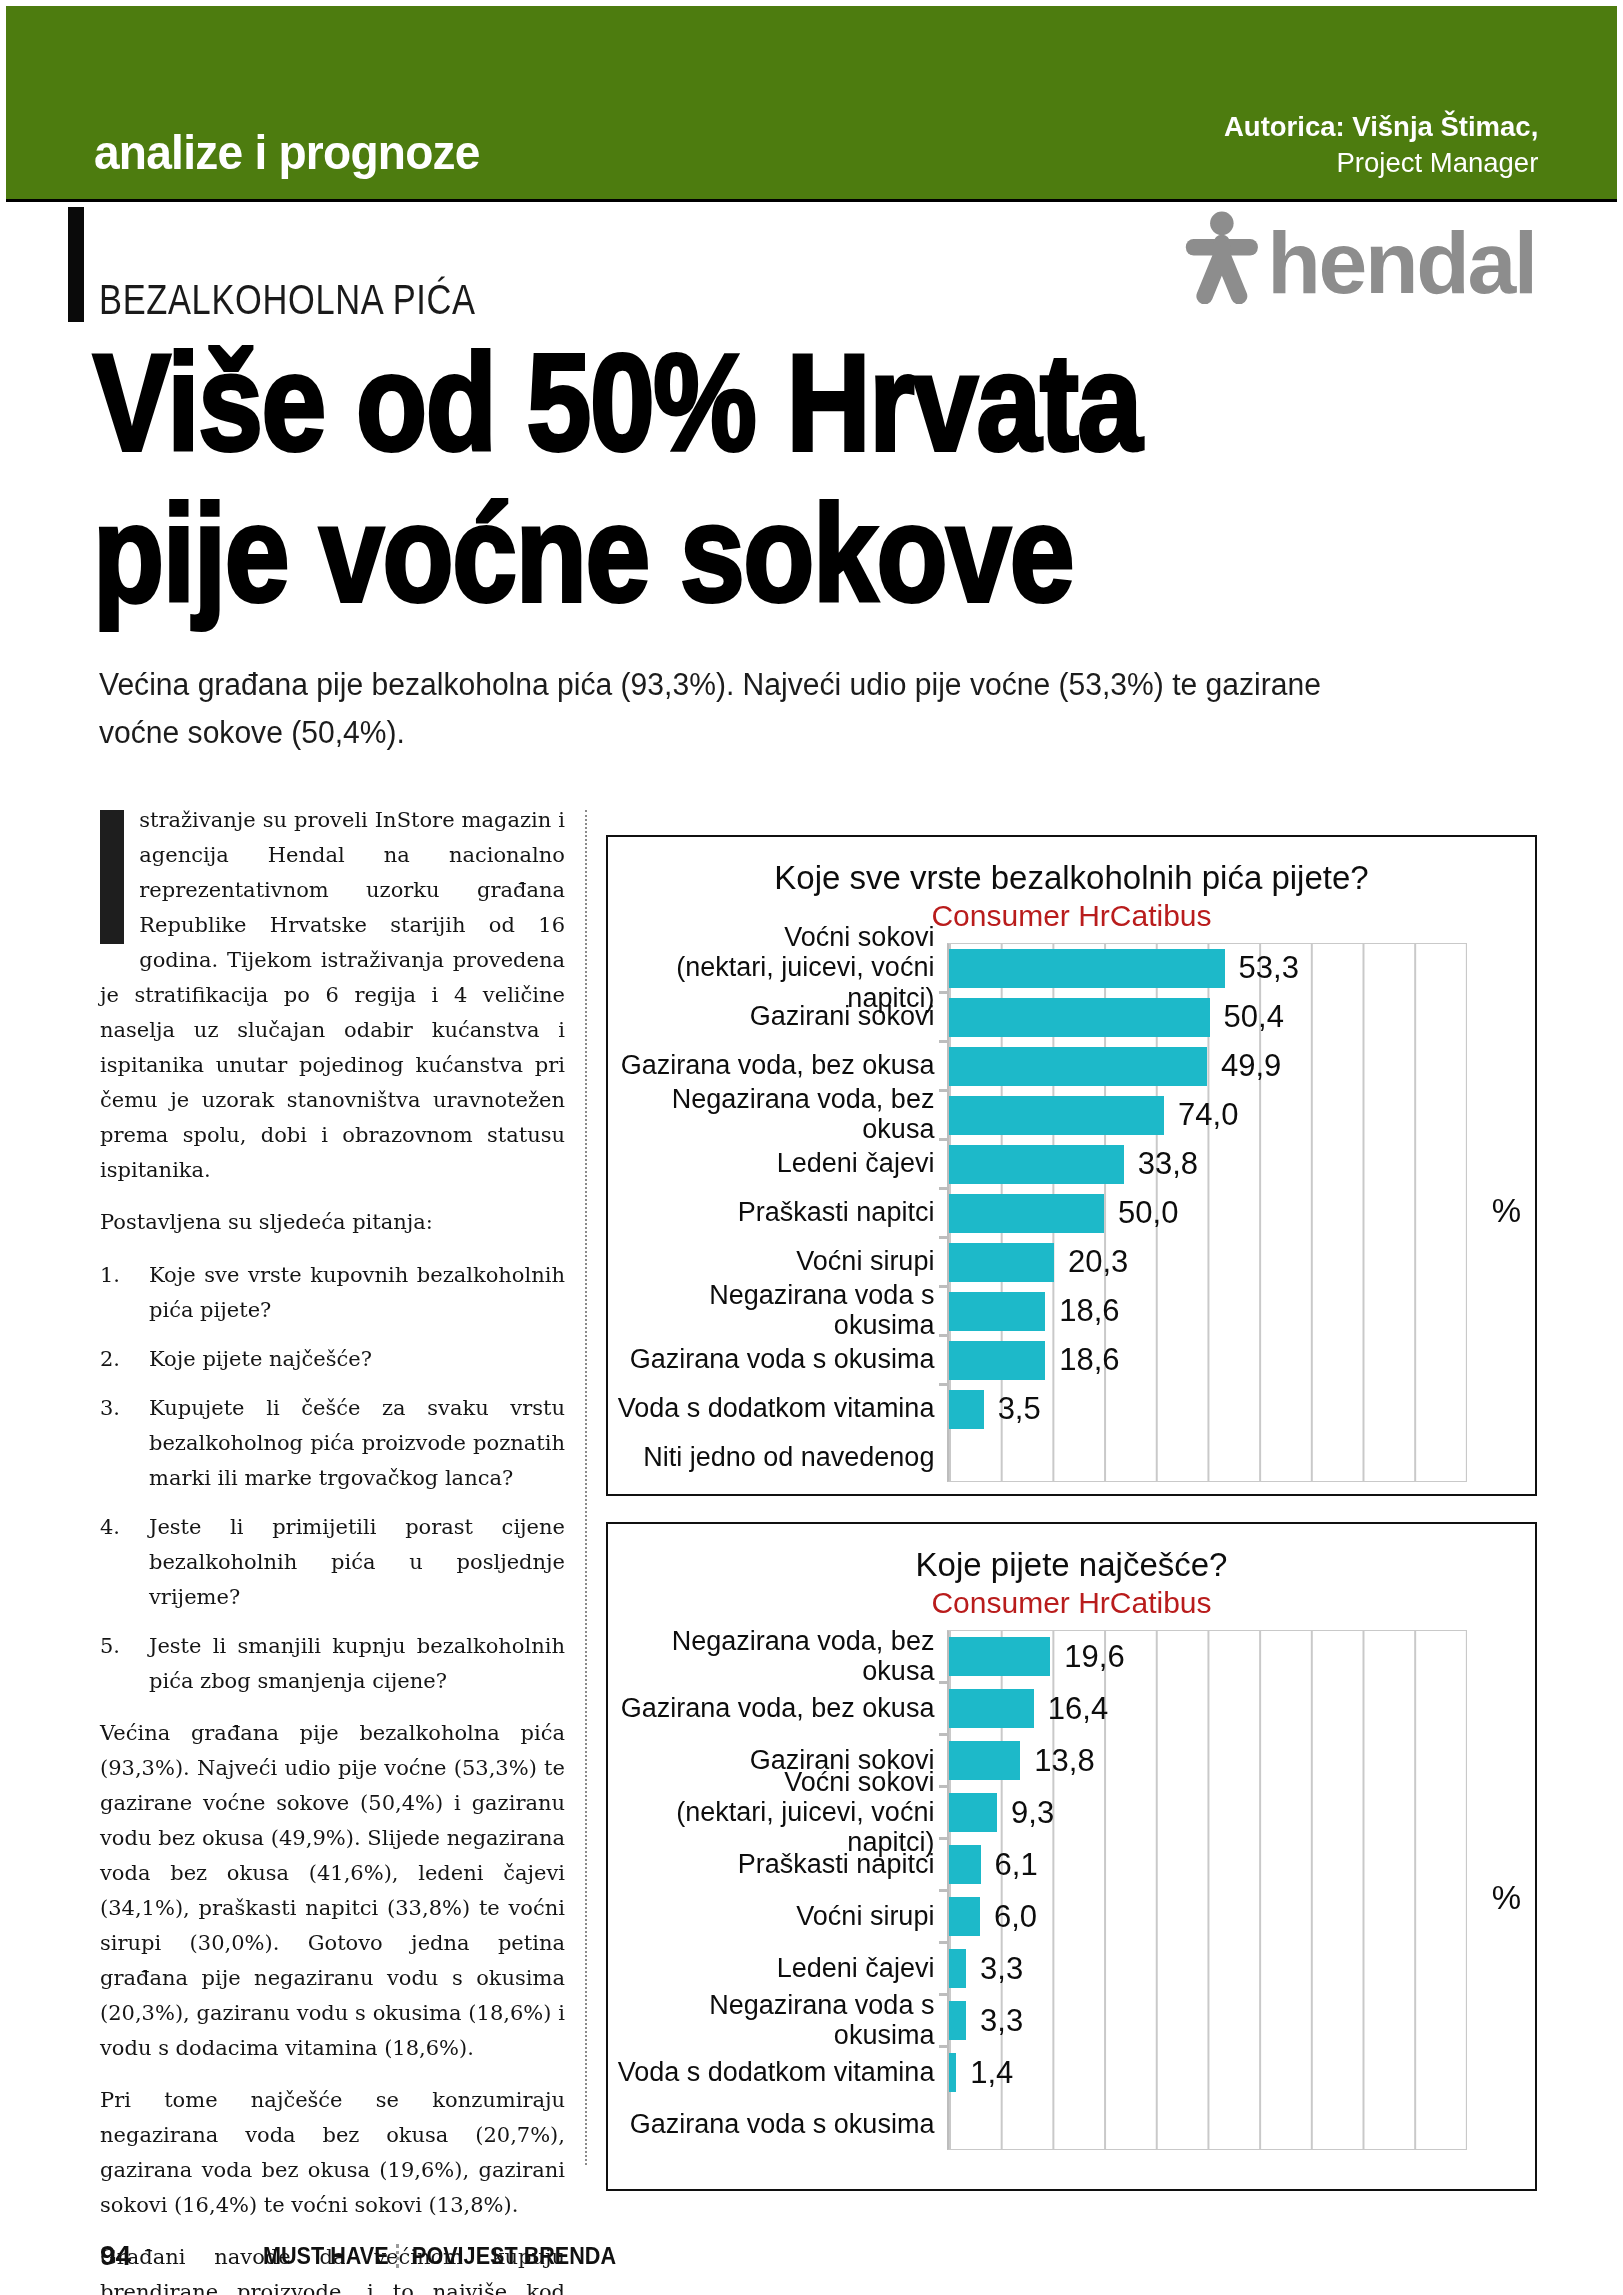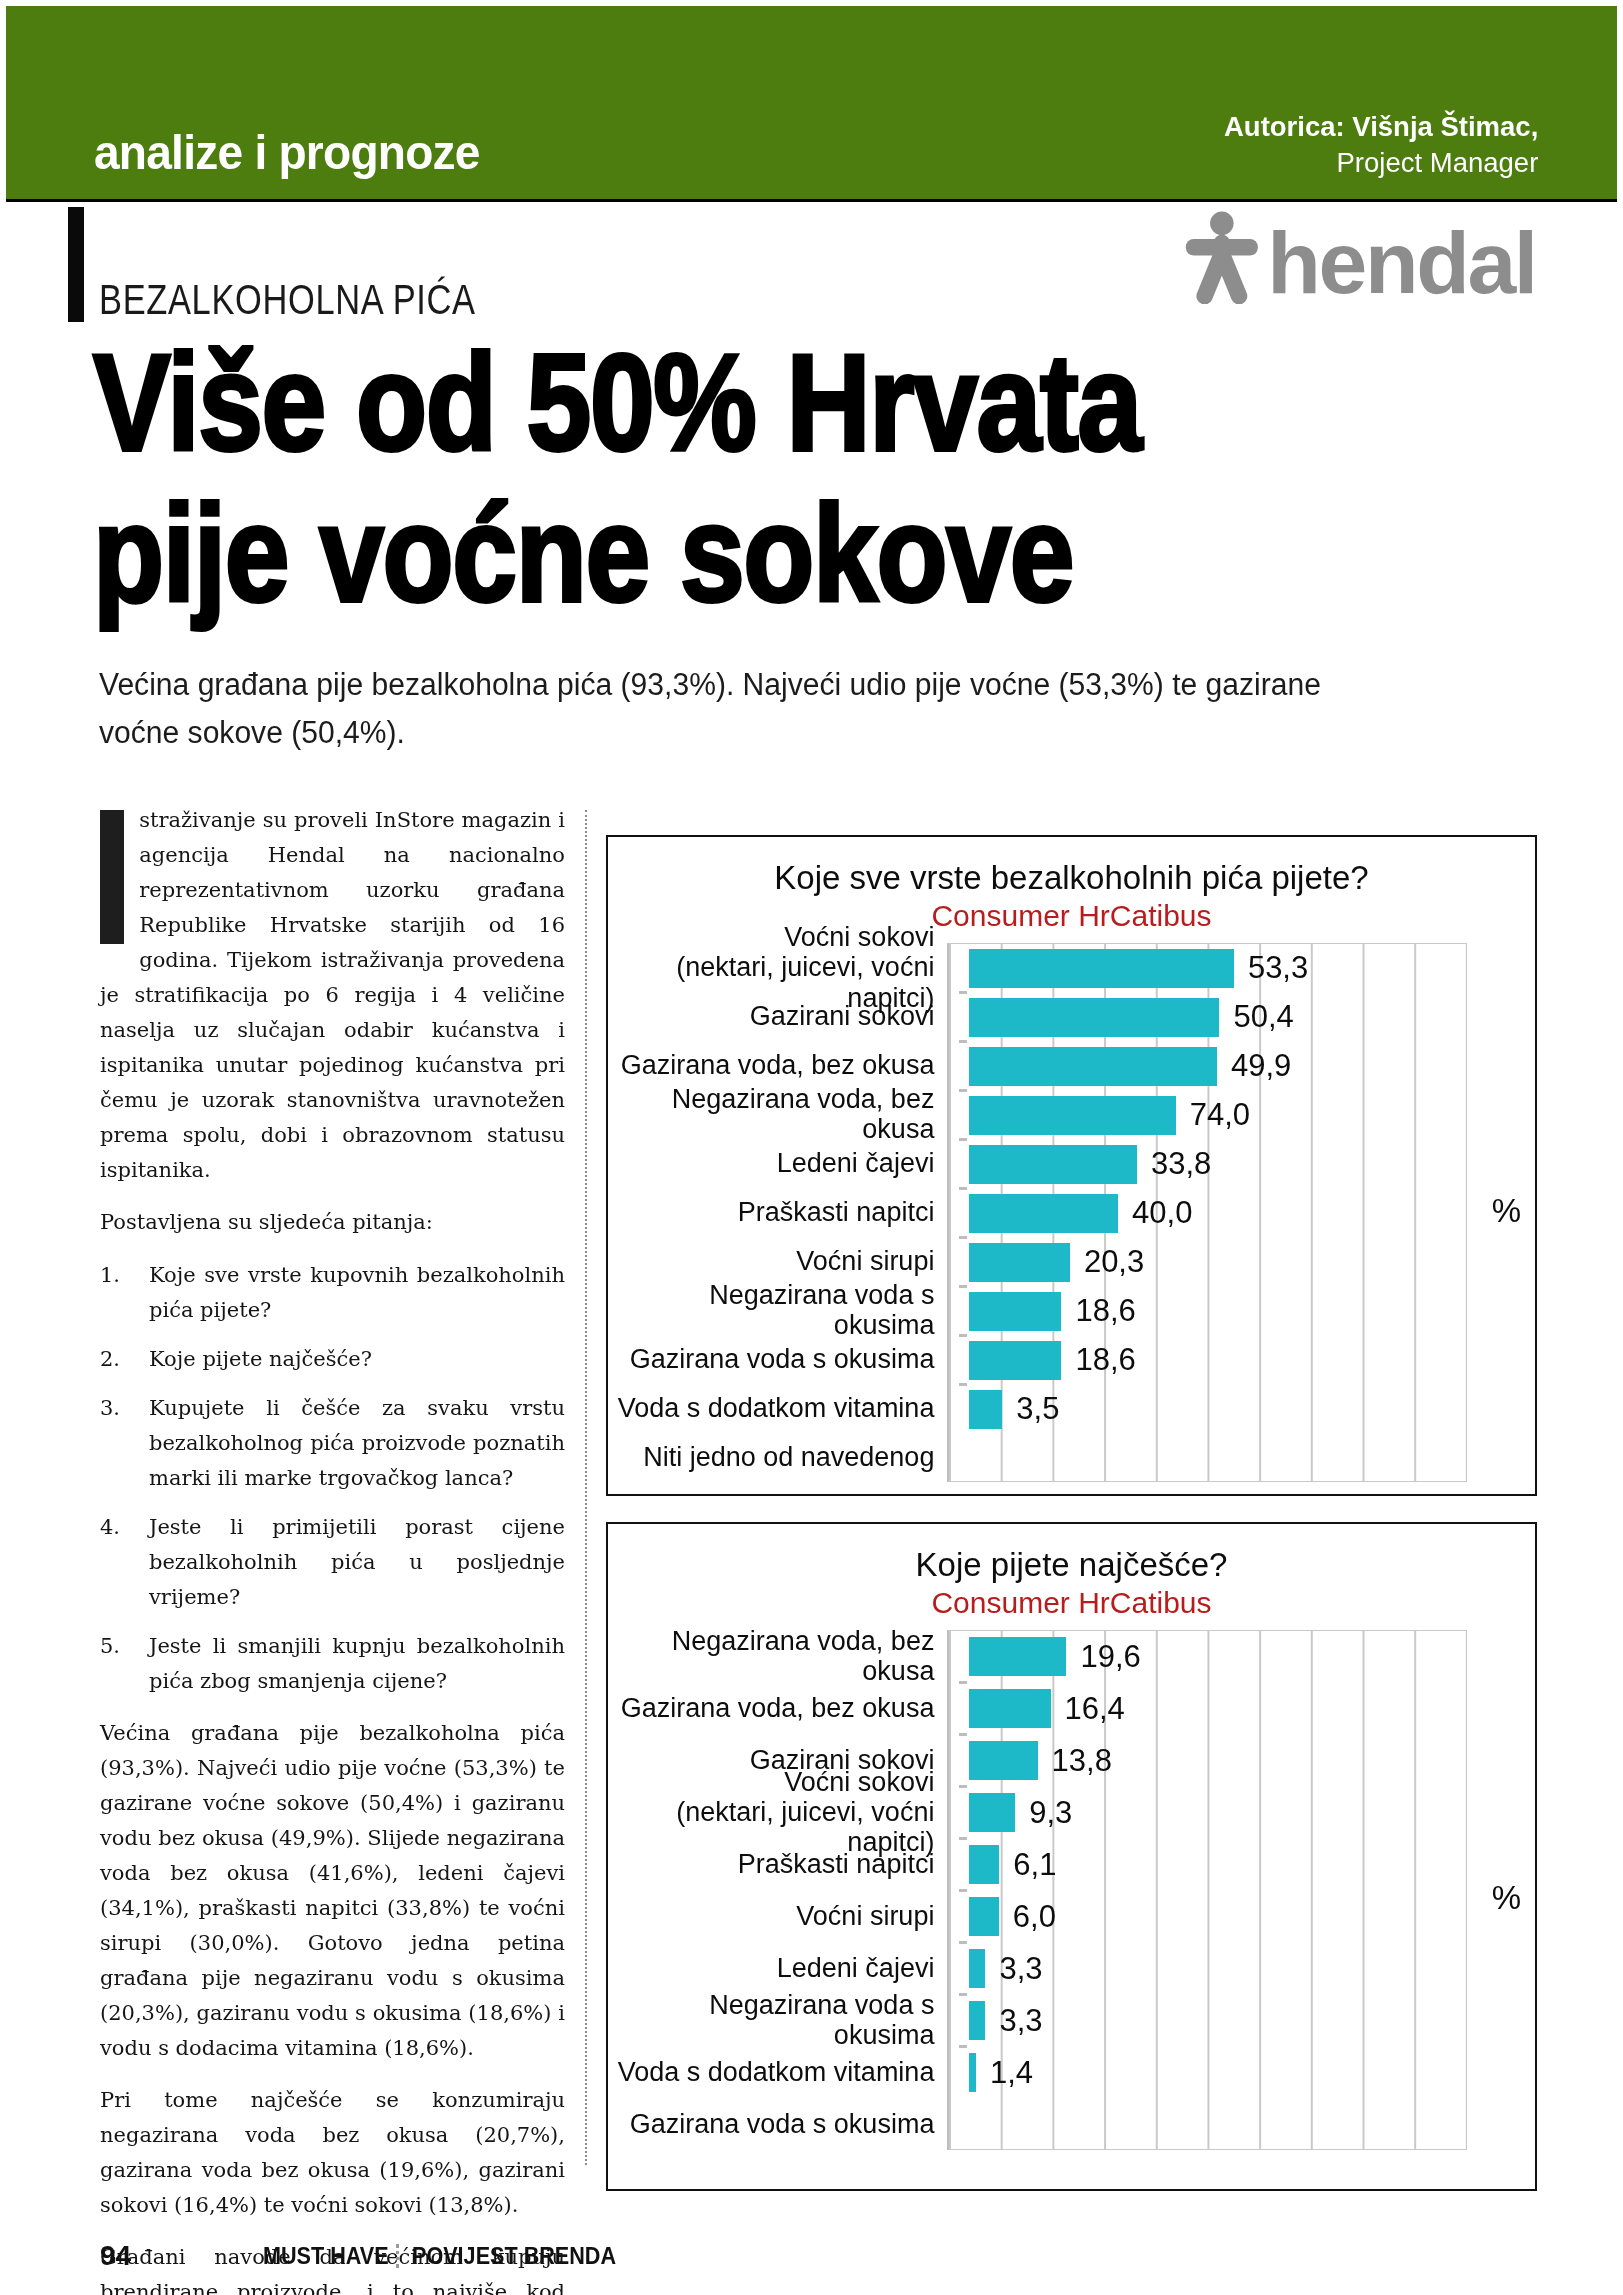--- a/index.html
+++ b/index.html
@@ -80,21 +80,20 @@
     display:flex; align-items:center; justify-content:flex-end;
     text-align:right; padding-right:12.6px; font-size:27px; line-height:1.12;
     white-space:pre-line; color:#0d0d0d;
   }
   .plotarea {
     flex:1; margin-right:68px; position:relative;
     border-left:2.4px solid #bdbdbd; border-top:1.6px solid #c9c9c9;
     border-right:1.6px solid #c9c9c9; border-bottom:1.6px solid #c9c9c9;
     background-image:linear-gradient(to right, #c9c9c9 1.6px, transparent 1.6px);
     background-size:10% 100%;
-    padding-left:20px;
   }
   .bar-row { position:relative; display:flex; align-items:center; }
   .bar-row::before {
     content:''; position:absolute; left:-10.2px; top:-1.6px; width:7.9px; height:3.1px; background:#bdbdbd;
   }
   .bar-row:first-child::before { display:none; }
   .b1 .bar-row, .b1 .label-cell { height:49px; }
   .b2 .bar-row, .b2 .label-cell { height:52px; }
   .cbar { height:39px; background:#1db9c9; }
   .cval { margin-left:14px; font-size:31px; color:#0d0d0d; white-space:nowrap; }
@@ -207,21 +206,21 @@
           <div class="bar-row">
             <div class="cbar" style="width: 41.6%; background: rgb(29, 185, 201);"></div>
             <span class="cval">74,0</span>
           </div>
           <div class="bar-row">
             <div class="cbar" style="width: 33.8%; background: rgb(29, 185, 201);"></div>
             <span class="cval">33,8</span>
           </div>
           <div class="bar-row">
             <div class="cbar" style="width: 30%; background: rgb(29, 185, 201);"></div>
-            <span class="cval">40,0</span>
+            <span class="cval">50,0</span>
           </div>
           <div class="bar-row">
             <div class="cbar" style="width: 20.3%; background: rgb(29, 185, 201);"></div>
             <span class="cval">20,3</span>
           </div>
           <div class="bar-row">
             <div class="cbar" style="width: 18.6%; background: rgb(29, 185, 201);"></div>
             <span class="cval">18,6</span>
           </div>
           <div class="bar-row">

